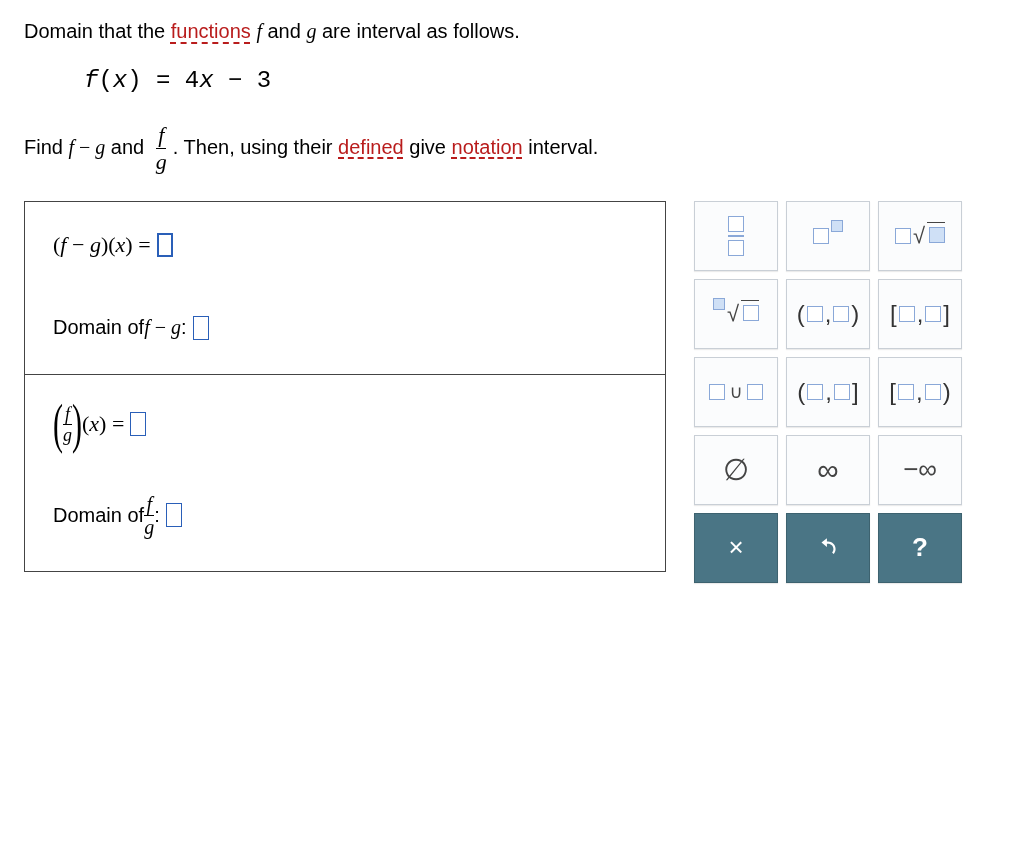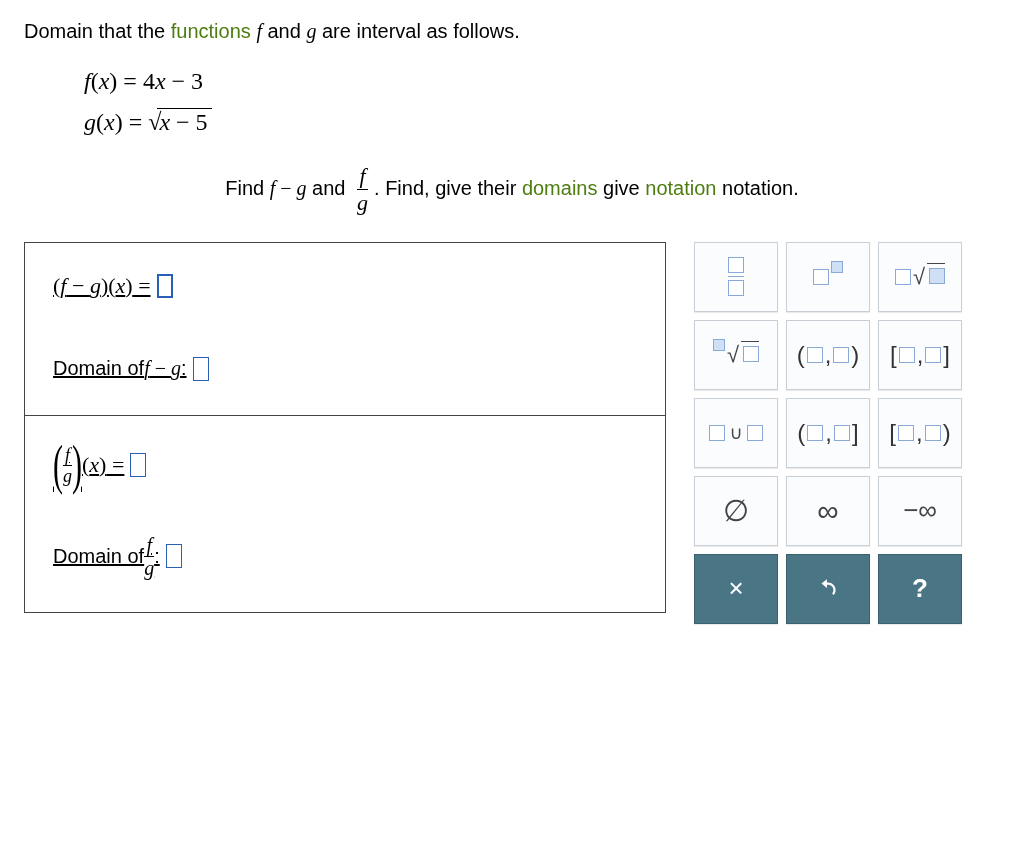--- a/index.html
+++ b/index.html
@@ -6,45 +6,46 @@
     font-family: Arial, Helvetica, sans-serif;
     font-size: 20px;
     margin: 0;
     padding: 20px 24px;
     color: #000;
     width: 1024px;
     box-sizing: border-box;
   }
   .mathit { font-family: 'Times New Roman', serif; font-style: italic; }
   .link {
-    color: #4d7c0f;
+    color: #b91c1c;
+    text-decoration: underline;
     text-decoration-style: dashed;
     text-underline-offset: 4px;
   }
   .given {
     margin: 18px 0 22px 60px;
-    font-family: Liberation Serif, serif;
+    font-family: Liberation Mono, monospace;
     font-style: italic;
     font-size: 24px;
     line-height: 1.7;
   }
   .given .up { font-style: normal; }
   .sqrt {
     display: inline-block;
     position: relative;
     font-style: normal;
   }
   .sqrt .rad { font-size: 24px; }
   .sqrt .arg {
     border-top: 1.5px solid #000;
     padding: 0 4px 0 2px;
     margin-left: -4px;
     font-style: italic;
   }
-  .instr2 { margin: 22px 0 28px 0; line-height: 1.5; text-align: center; }
+  .instr2 { margin: 22px 0 28px 0; line-height: 1.5; }
   .bigfrac {
     display: inline-flex;
     flex-direction: column;
     vertical-align: middle;
     align-items: center;
     font-family: 'Times New Roman', serif;
     font-style: italic;
     font-size: 22px;
     margin: 0 4px;
     line-height: 1;
@@ -62,21 +63,21 @@
   .answer-box {
     border: 1.5px solid #444;
     width: 640px;
   }
   .ab-section {
     padding: 30px 28px 34px 28px;
   }
   .ab-section + .ab-section {
     border-top: 1.5px solid #444;
   }
-  .row { display: flex; align-items: center; font-size: 20px; text-decoration: underline; }
+  .row { display: flex; align-items: center; font-size: 20px; }
   .mm { font-family: 'Times New Roman', serif; }
   .input-slot {
     display: inline-block;
     border: 1.5px solid #2a5fb8;
     width: 14px;
     height: 22px;
     margin-left: 6px;
     vertical-align: middle;
   }
   .input-slot.active { box-shadow: 0 0 0 1px #2a5fb8 inset; }
@@ -148,30 +149,27 @@
 <body>
 
 <div>
   <span>Domain that the </span><span class="link">functions</span><span> </span><span class="mathit">f</span><span> and </span><span class="mathit">g</span><span> are interval as follows.</span>
 </div>
 
 <div class="given">
   <div>
     <span>f</span><span class="up">(</span><span>x</span><span class="up">)</span><span class="up"> = </span><span class="up">4</span><span>x</span><span class="up"> − 3</span>
   </div>
-  <div>
-    <span>g</span><span class="up">(</span><span>x</span><span class="up">)</span><span class="up"> = </span><span class="sqrt"><span class="rad">√</span><span class="arg"><span>x</span><span class="up"> − 5</span></span></span>
-  </div>
 </div>
 
 <div class="instr2">
   <span>Find </span><span class="mathit">f</span><span class="mathit" style="font-style:normal;"> − </span><span class="mathit">g</span><span> and </span><span class="bigfrac">
       <span class="num">f</span>
       <span class="den">g</span>
-    </span><span>. Find, give their </span><span class="link">domains</span><span> give </span><span class="link">notation</span><span> notation.</span>
+    </span><span>. Then, using their </span><span class="link">defined</span><span> give </span><span class="link">notation</span><span> interval.</span>
 </div>
 
 <div class="answer-wrap">
 
   <div class="answer-box">
     <div class="ab-section">
       <div class="row" style="margin-bottom:58px;">
         <span class="mm" style="font-size:22px;">
           <span>(</span><span class="mathit">f</span><span> − </span><span class="mathit">g</span><span>)</span><span>(</span><span class="mathit">x</span><span>)</span><span> = </span>
         </span>

